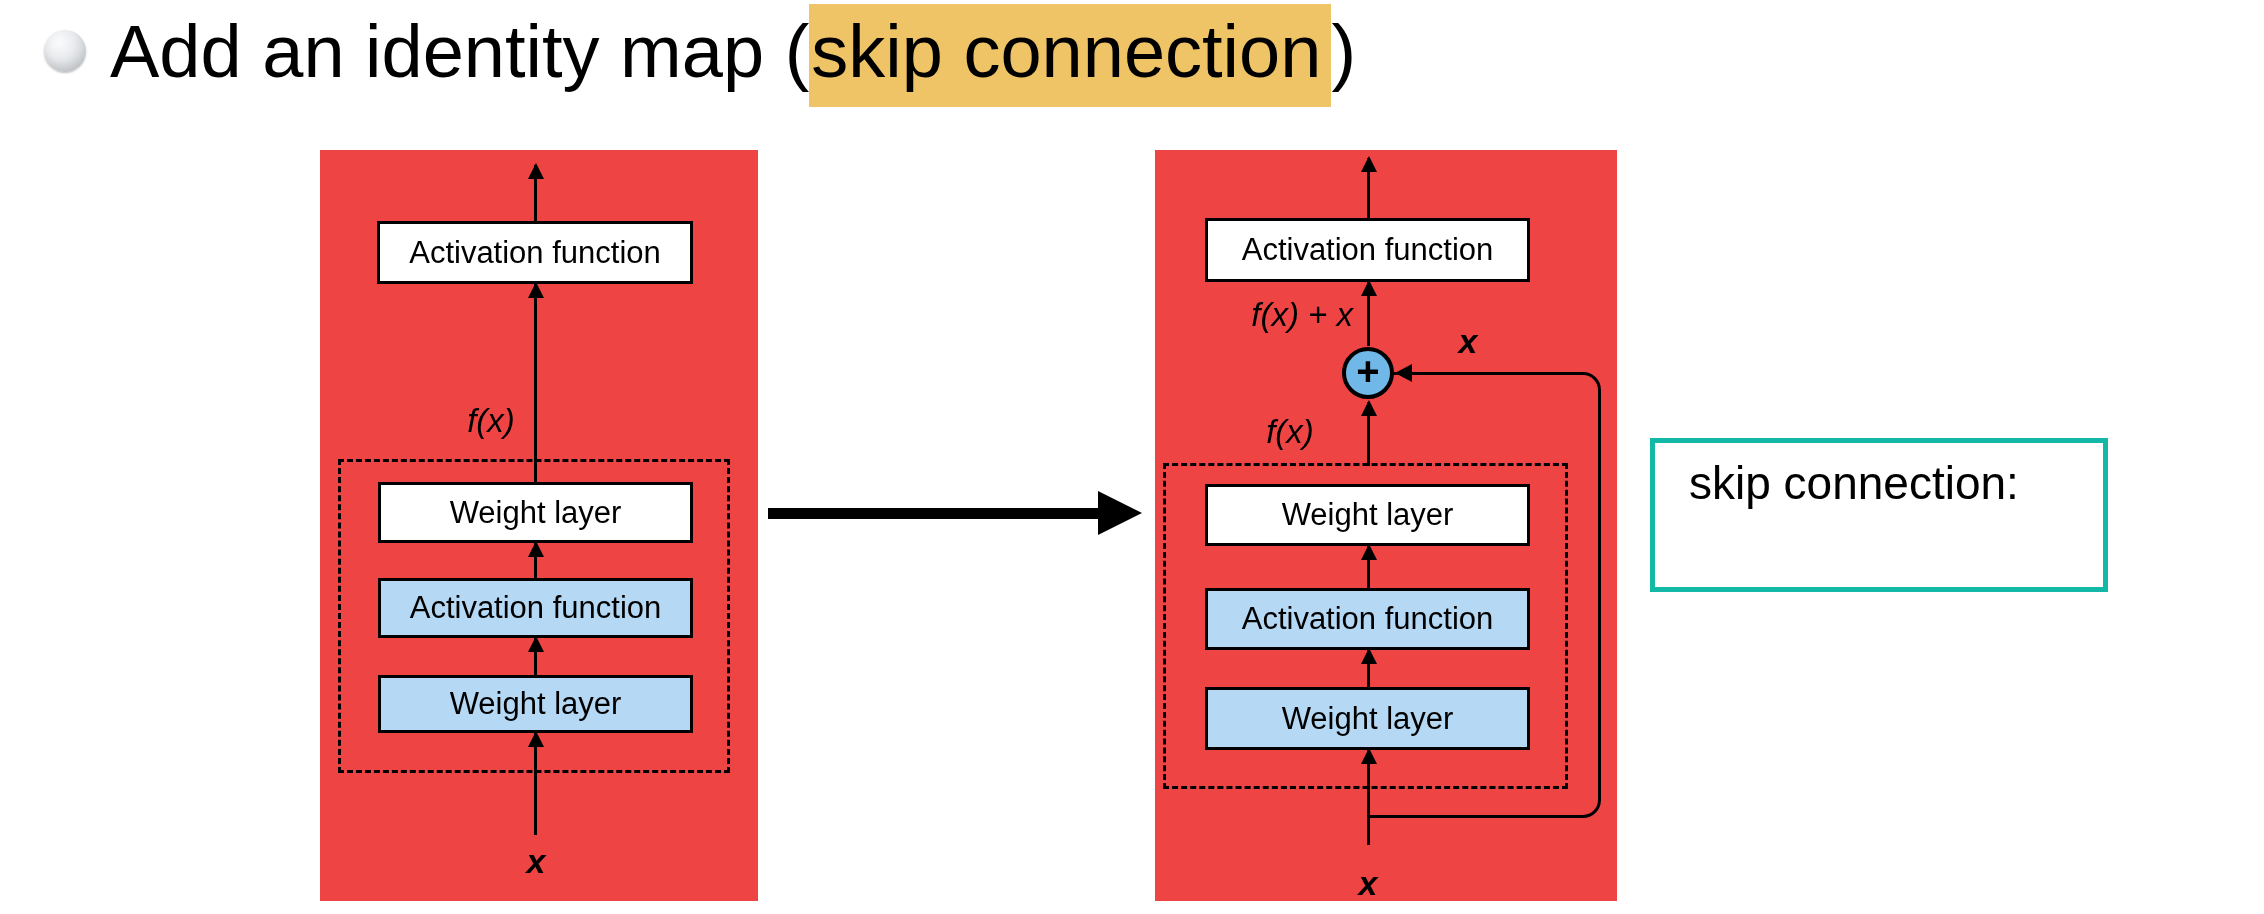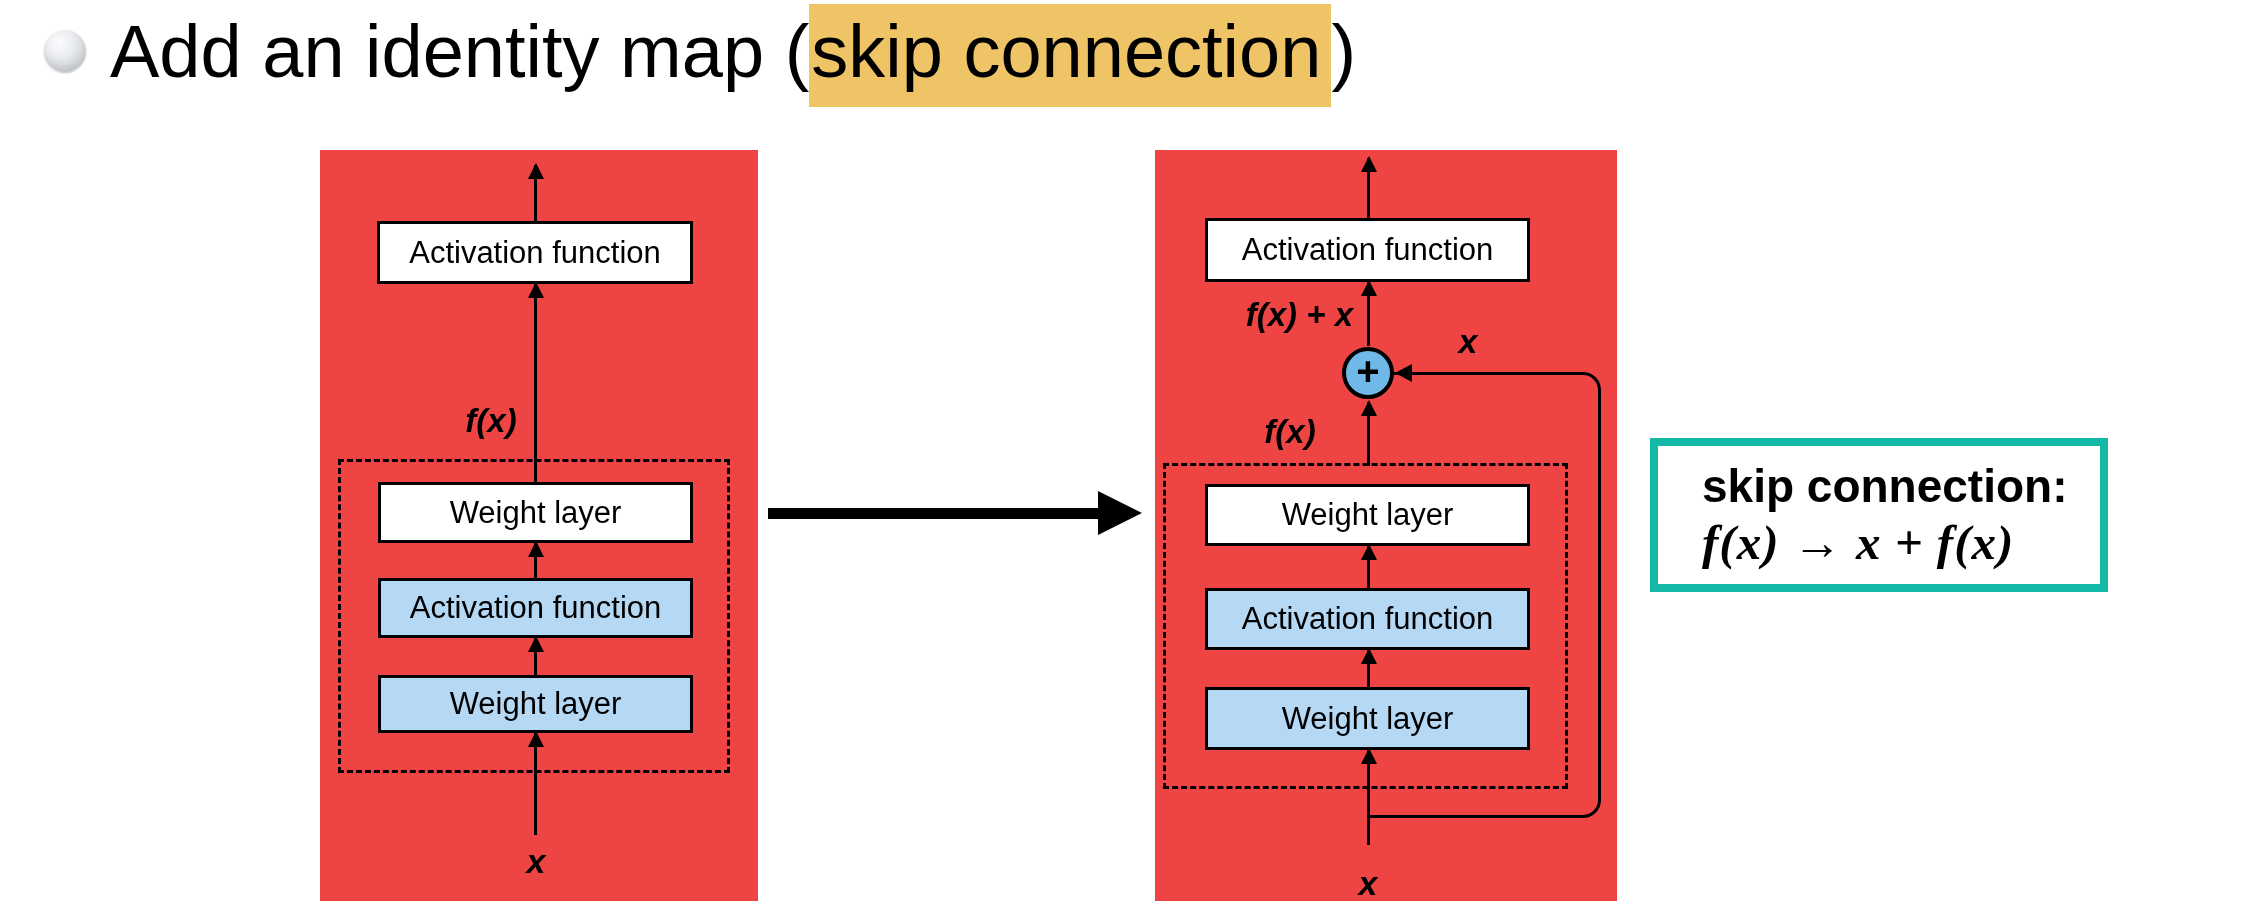--- a/index.html
+++ b/index.html
@@ -35,30 +35,30 @@
   .big-arrow::after { content:""; position:absolute; right:-44px; top:-17px; width:0; height:0;
            border-top:22px solid transparent; border-bottom:22px solid transparent;
            border-left:44px solid #000; }
   .skip-path { position:absolute; left:213px; top:222px; width:233px; height:446px;
            border:3px solid #000; border-left:none; border-radius:0 18px 18px 0; }
   .skip-head { position:absolute; left:240px; top:214px; width:0; height:0;
            border-top:9px solid transparent; border-bottom:9px solid transparent;
            border-right:17px solid #000; }
 
   
-  .fx { position:absolute; font-style:italic; font-weight:700; font-size:33px; text-align:center; }
+  .fx { position:absolute; font-style:italic; font-weight:400; font-size:33px; text-align:center; }
   .xl { position:absolute; font-style:italic; font-weight:700; font-size:34px; text-align:center; }
   .plus-circle { position:absolute; left:187px; top:197px; width:52px; height:52px;
            border:4px solid #000; border-radius:50%; background:#70b8e8;
            display:flex; align-items:center; justify-content:center; }
   .plus-circle .p { font-size:40px; font-weight:700; line-height:1; margin-top:-4px; }
 
   
   .note { position:absolute; left:1650px; top:438px; width:458px; height:154px;
-          border:8px solid #14b8a6; background:#fff; padding:12px 0 0 44px;font-weight:bold; }
+          border:5px solid #14b8a6; background:#fff; padding:12px 0 0 34px; }
   .note-title { font-size:46px; line-height:56px; }
   .note-formula { font-family:"Liberation Serif", serif; font-style:italic;
           font-size:49px; line-height:58px; letter-spacing:1px; }
 </style>
 </head>
 <body>
 
 <div class="stage">
 
   <div class="bullet"></div>
@@ -119,16 +119,15 @@
     <div class="varrow head" style="left:212px; top:500px; height:37px;"></div>
     <div class="nnbox blue" style="left:50px; top:537px; width:325px; height:63px;">
       <span>Weight layer</span>
     </div>
     <div class="varrow head" style="left:212px; top:600px; height:95px;"></div>
     <div class="xl" style="left:195px; top:714px; width:36px;">x</div>
   </div>
 
   <div class="note">
     <div class="note-title">skip connection:</div>
-    <div class="note-formula">f(x) → x + f(x)</div>
   </div>
 
 </div>
 
 </body></html>

